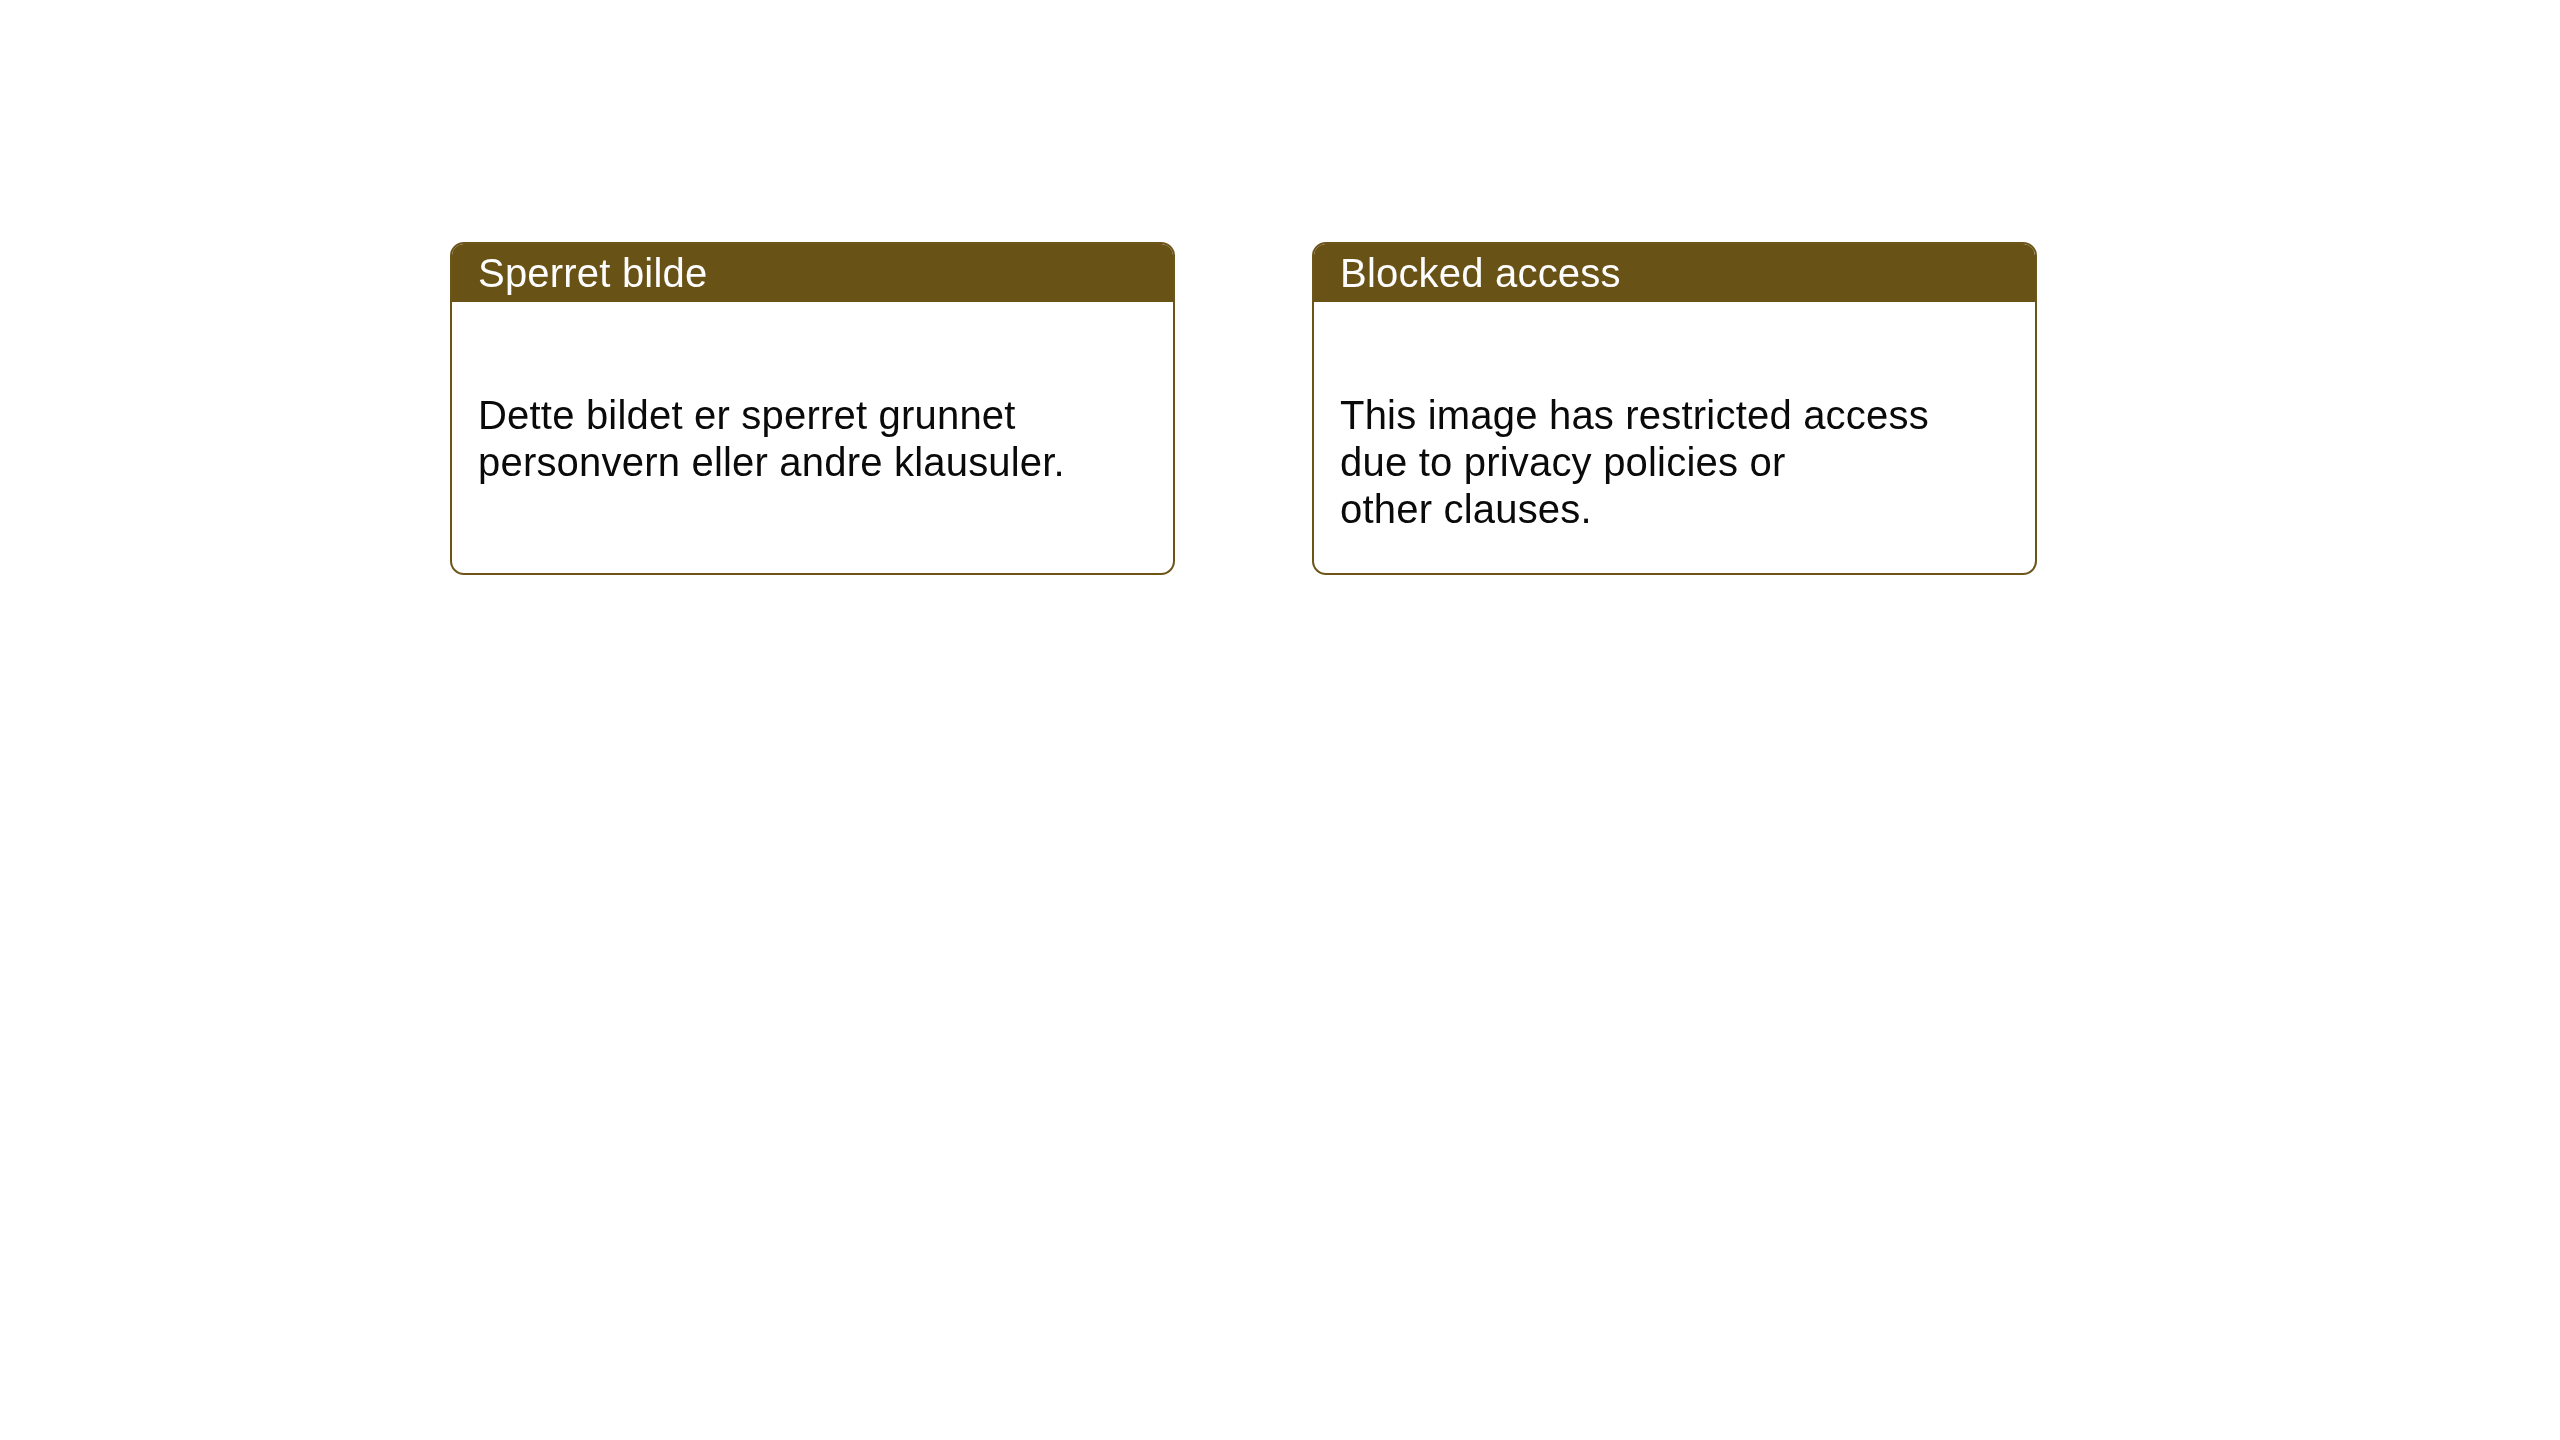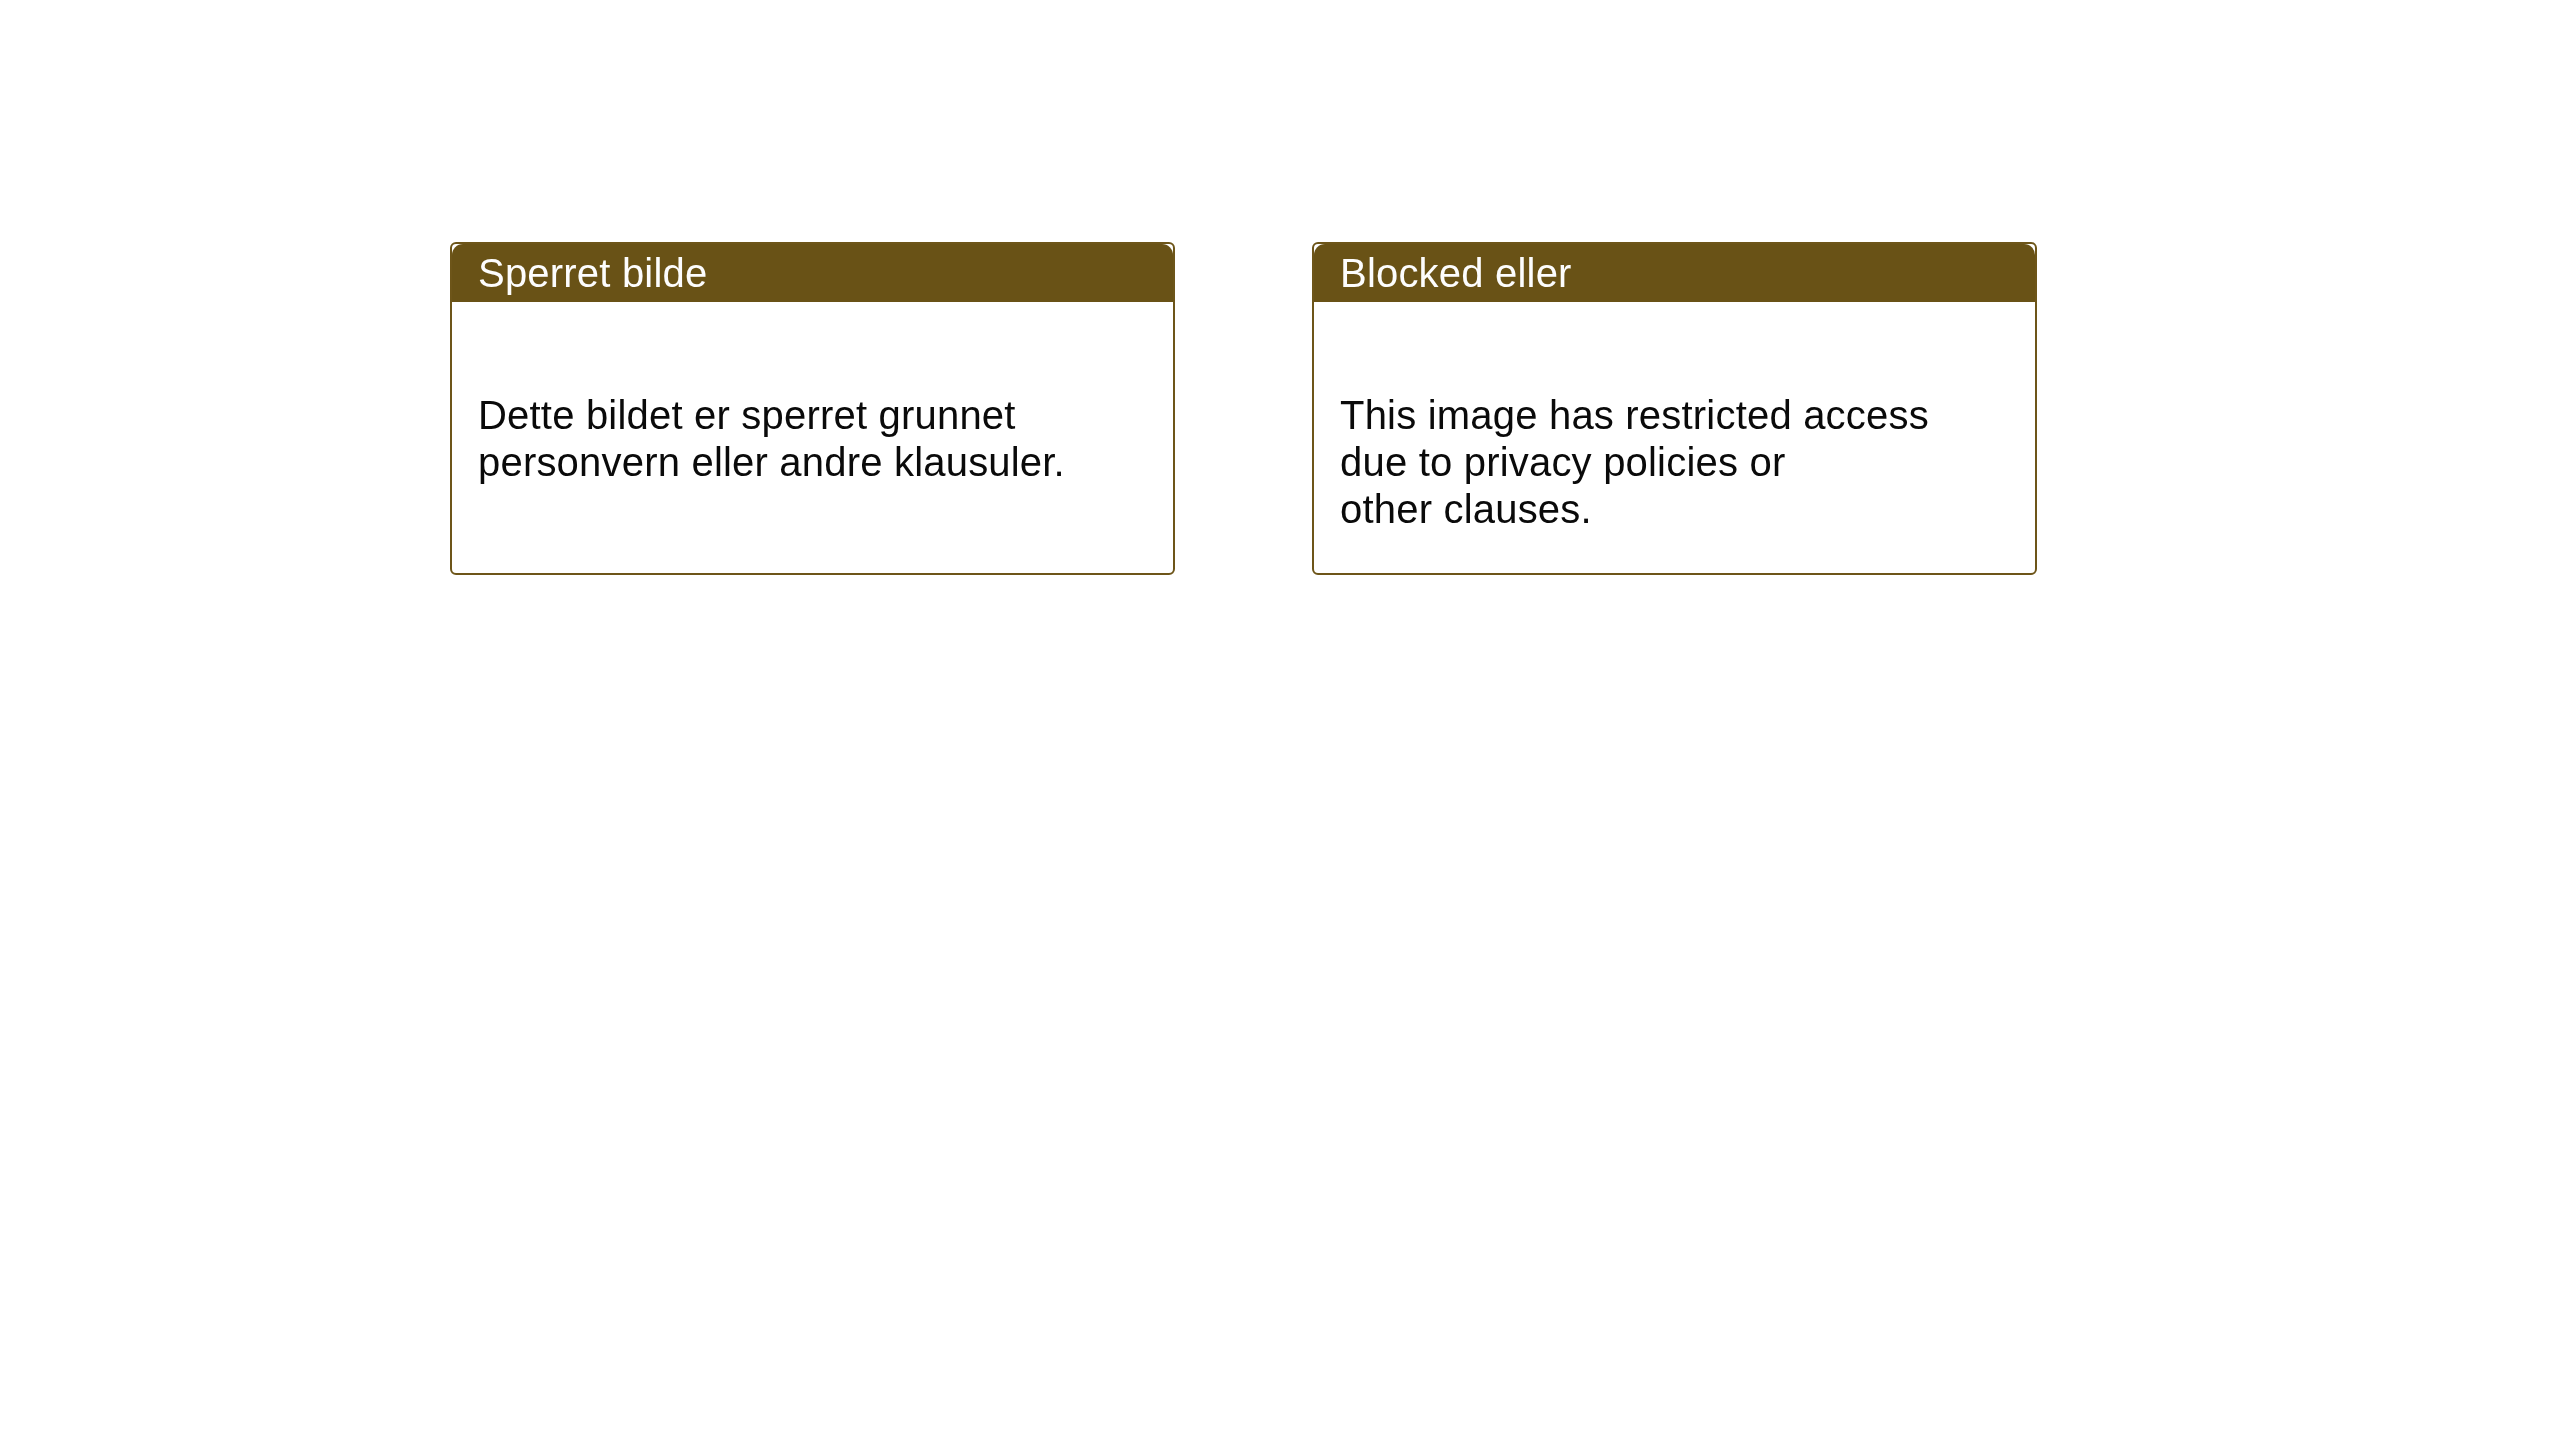--- a/index.html
+++ b/index.html
@@ -22,21 +22,21 @@
     position: relative;
     overflow: hidden;
   }
   .card {
     position: absolute;
     top: 242px;
     width: 725px;
     height: 333px;
     background: #ffffff;
     border: 2px solid var(--border);
-    border-radius: 6px;
+    border-radius: 14px;
     overflow: hidden;
   }
   .card.card-no { left: 450px; }
   .card.card-en { left: 1312px; }
   .card-header {
     height: 58px;
     background: var(--header-bg);
     display: flex;
     align-items: center;
     padding: 0 26px;
@@ -69,20 +69,20 @@
     <span class="card-title">Sperret bilde</span>
   </div>
   <div class="card-body">
     <div class="card-body-text">Dette bildet er sperret grunnet
 personvern eller andre klausuler.</div>
   </div>
 </div>
 
 <div class="card card-en">
   <div class="card-header">
-    <span class="card-title">Blocked eller</span>
+    <span class="card-title">Blocked access</span>
   </div>
   <div class="card-body">
     <div class="card-body-text">This image has restricted access
 due to privacy policies or
 other clauses.</div>
   </div>
 </div>
 
 </body></html>

